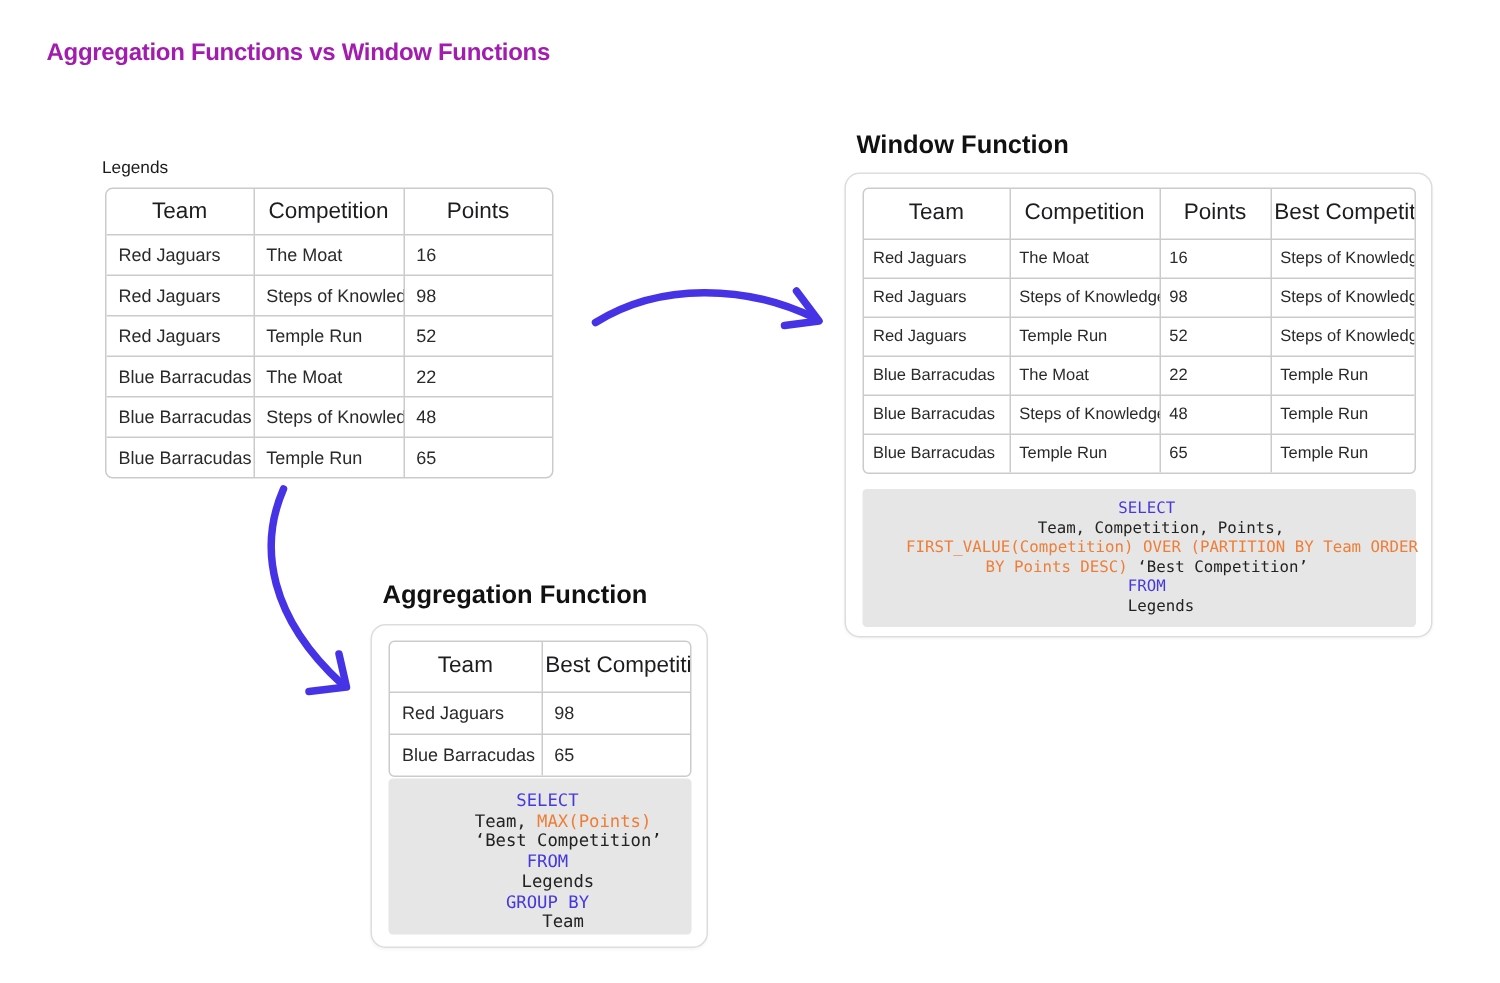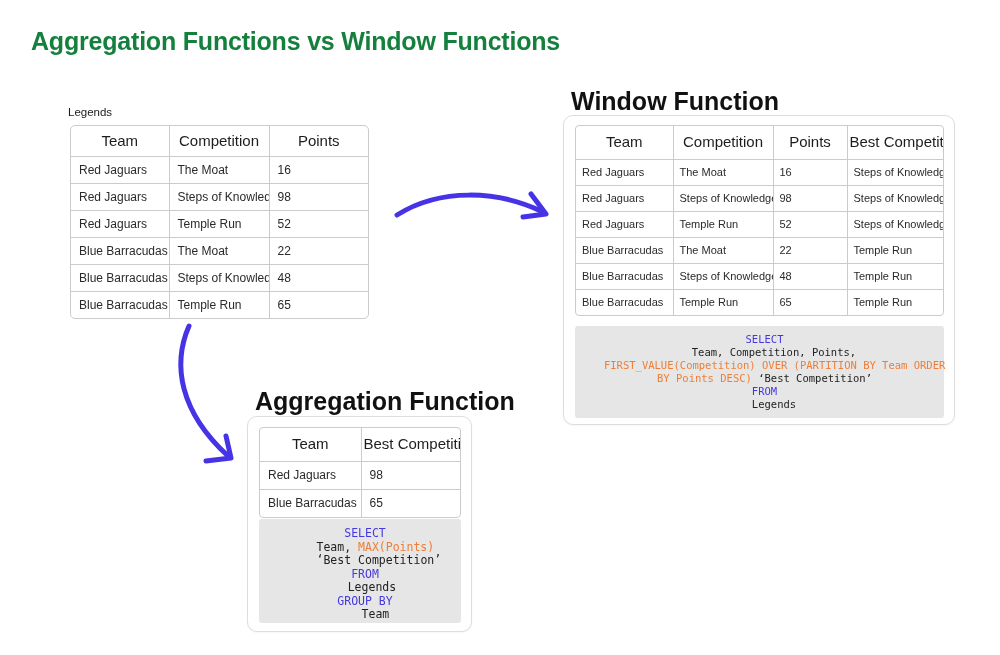--- a/index.html
+++ b/index.html
@@ -7,21 +7,21 @@
     --code_bg:#e6e6e6; --table_border:#cbcbcb; --panel_border:#dddddd;
   }
   *{box-sizing:border-box; margin:0; padding:0;}
   html,body{background:#fff;}
   body{
     position:relative; width:1000px; height:655px; overflow:hidden;
     font-family:"Liberation Sans", sans-serif; color:#202124;
   }
   .page-title{
     position:absolute; left:31px; top:27px;
-    font-size:25px; font-weight:bold; color:#15803d; letter-spacing:-0.2px;
+    font-size:16px; font-weight:bold; color:#a21caf; letter-spacing:-0.2px;
   }
   .legends-label{
     position:absolute; left:68px; top:106px; font-size:11.5px; color:#1b1b1b;
   }
   
   .tablebox{
     position:absolute; border:1px solid var(--table_border);
     border-radius:5px; overflow:hidden; background:#fff;
   }
   .tablebox table{border-collapse:collapse; width:100%; table-layout:fixed;}
@@ -43,21 +43,21 @@
   .legends-tablebox{left:70px; top:125px; width:299px;}
   .legends-tablebox th{height:30px;}
   .legends-tablebox td{height:27px; font-size:12px;}
   
   .panel{
     position:absolute; background:#fff;
     border:1px solid var(--panel_border); border-radius:10px;
     box-shadow:0 1px 2px rgba(0,0,0,0.04);
   }
   .section-title{
-    position:absolute; font-size:25px; font-weight:bold; color:#111;
+    position:absolute; font-size:17px; font-weight:bold; color:#111;
   }
   .wf-title{left:571px; top:87px;}
   .af-title{left:255px; top:387px;}
   .wf-panel{left:563px; top:115px; width:392px; height:310px;}
   .af-panel{left:247px; top:416px; width:225px; height:216px;}
   .wf-tablebox{left:11px; top:9px; width:369px; border-radius:4px;}
   .wf-tablebox th{height:33px;}
   .wf-tablebox td{height:26px; font-size:11px; padding-left:6px;}
   .af-tablebox{left:11px; top:10px; width:202px; border-radius:4px;}
   .af-tablebox th{height:33px;}

